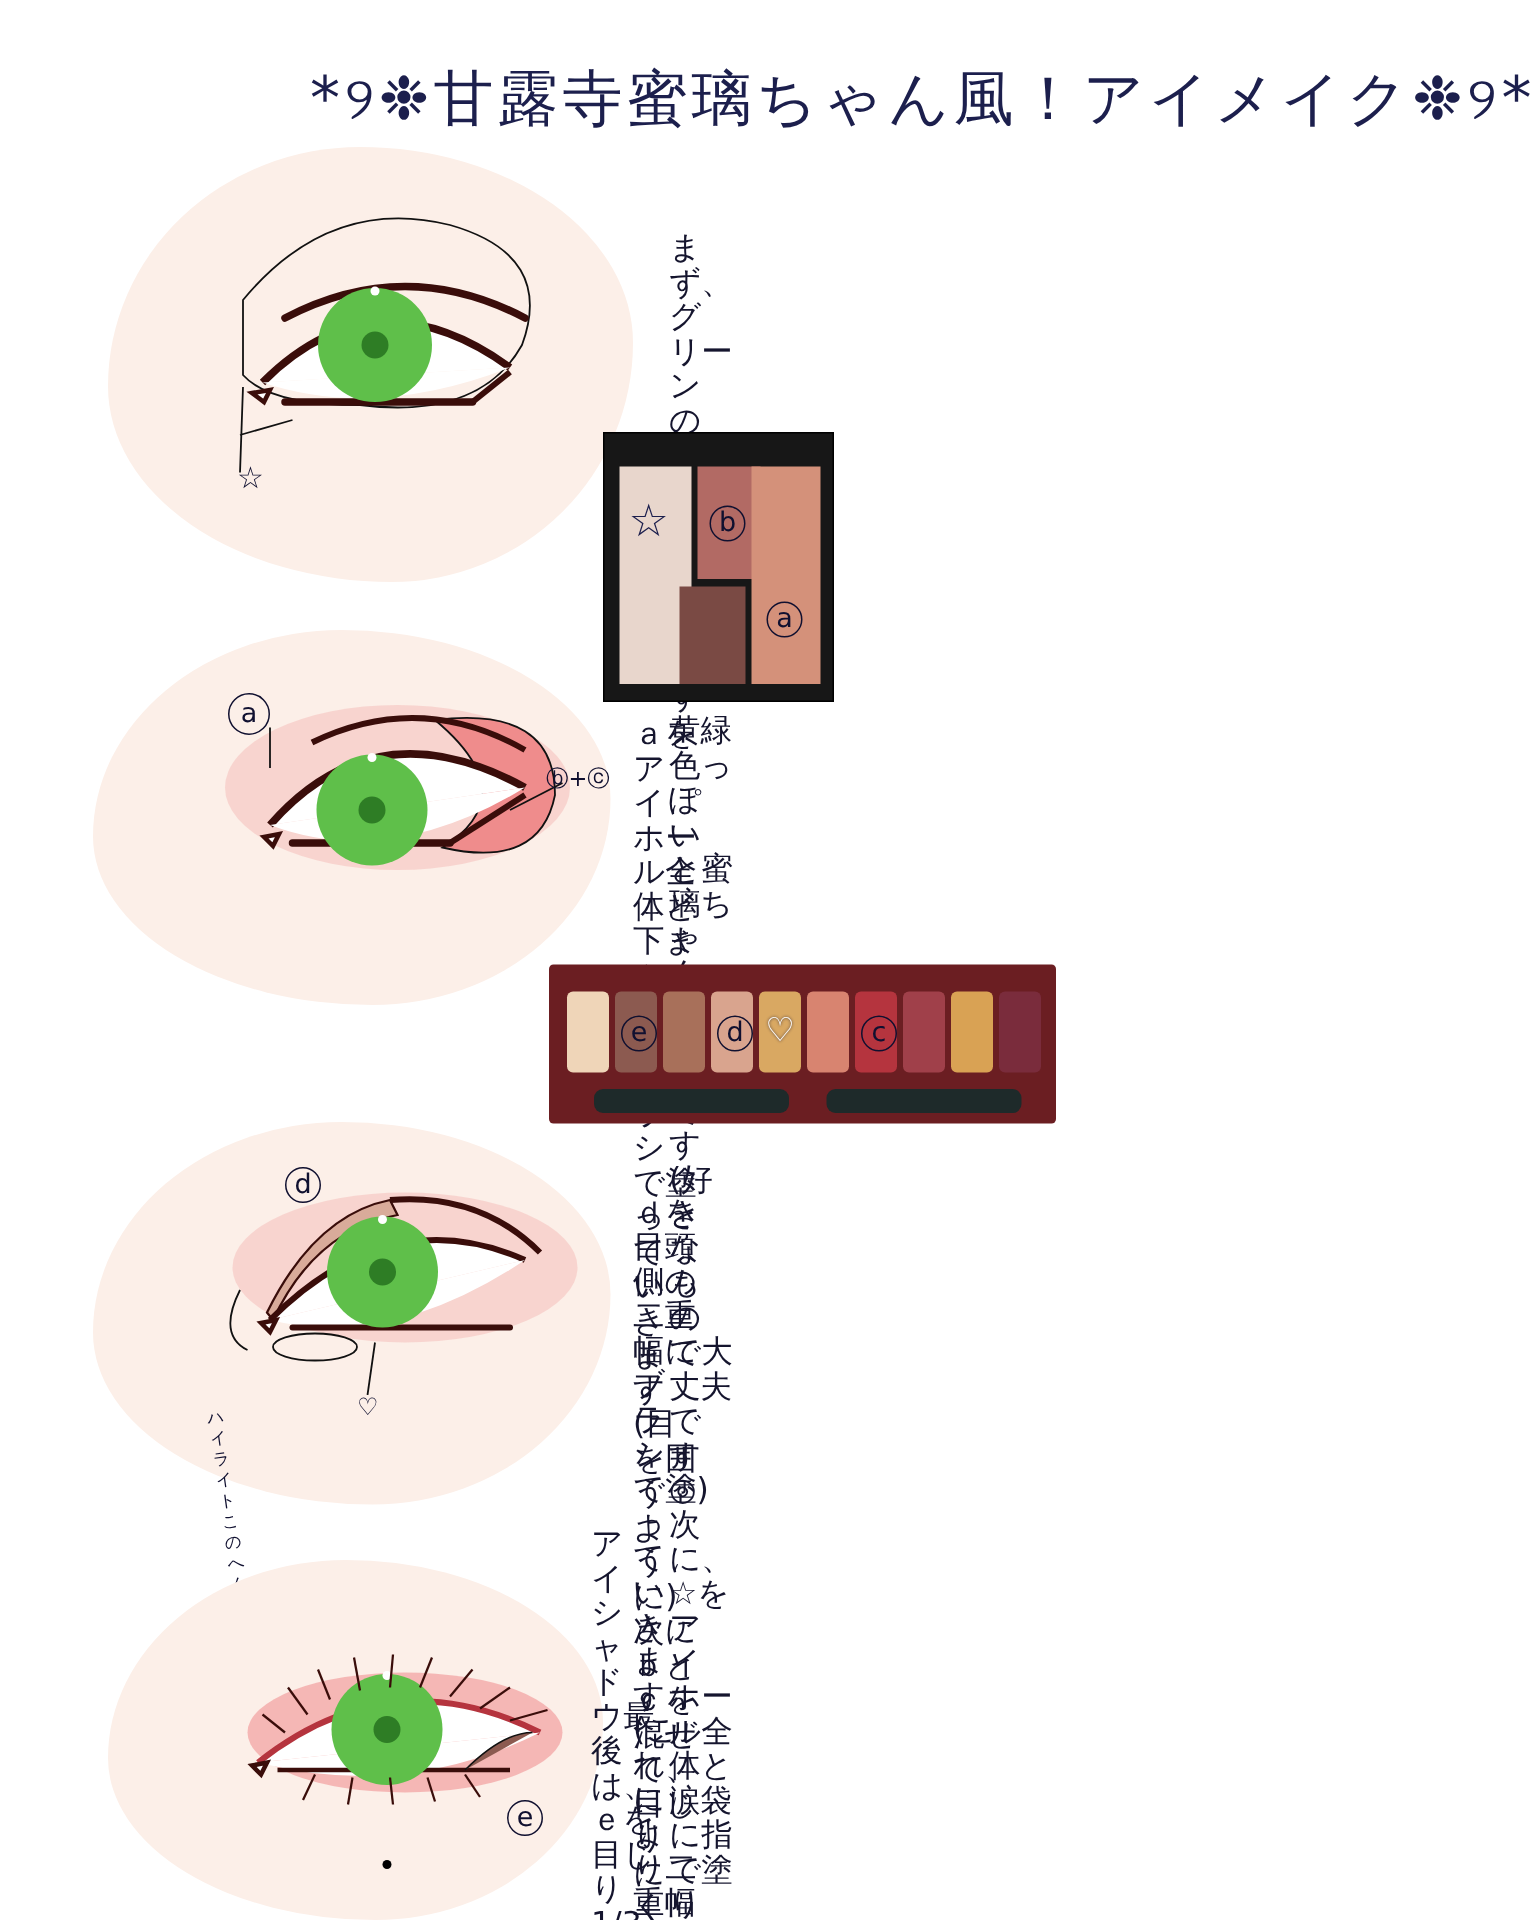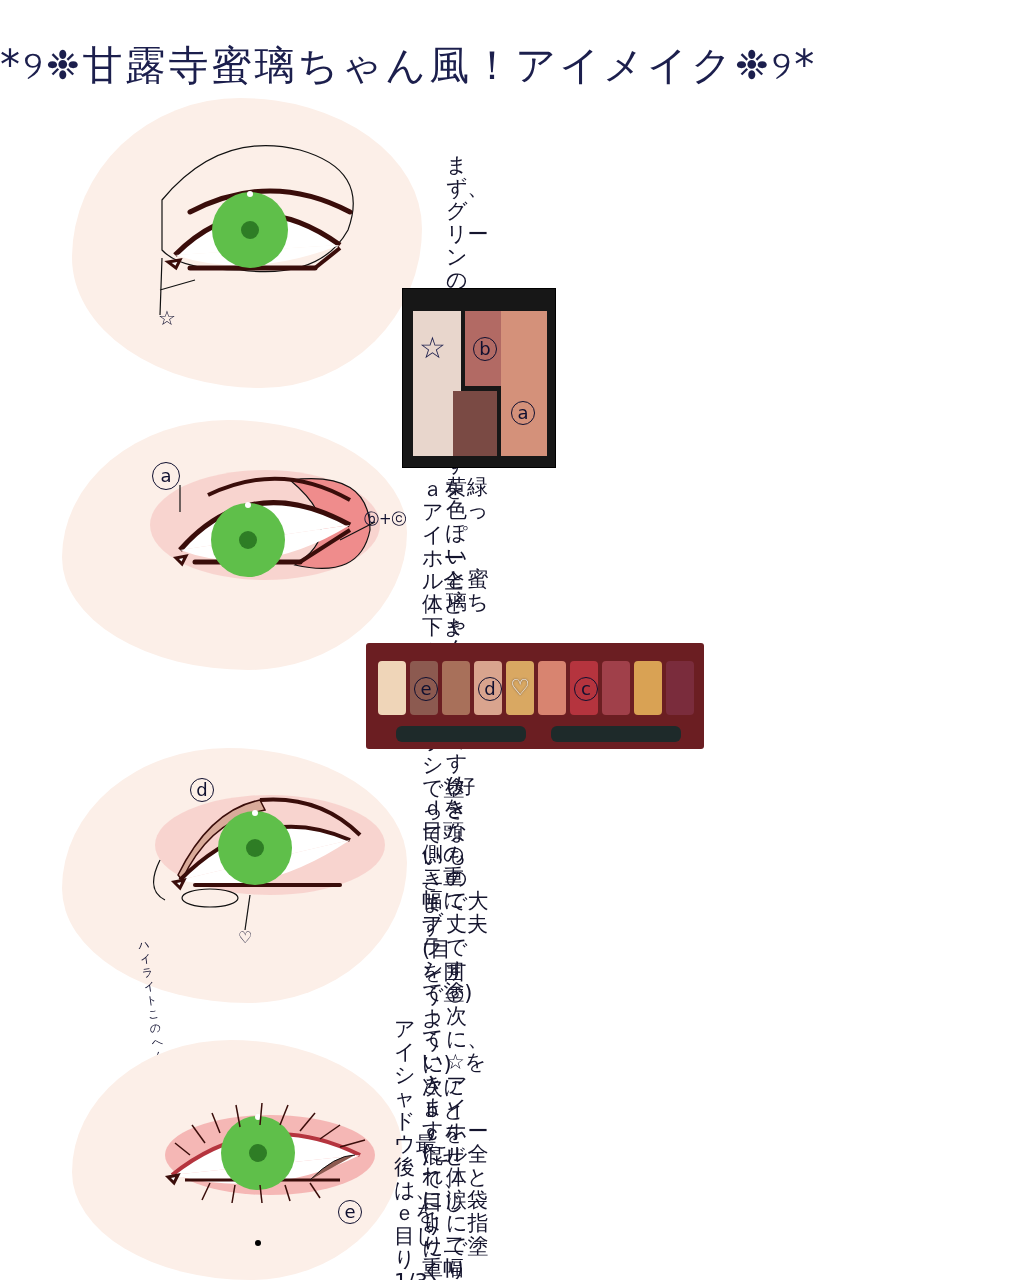--- a/index.html
+++ b/index.html
@@ -1,21 +1,21 @@
 <!DOCTYPE html>
 <html><head>
 <meta charset="utf-8">
 <style>
   html, body { margin:0; padding:0; }
   body {
     width:1024px; height:1280px; background:#ffffff; position:relative; overflow:hidden;
     font-family: "DejaVu Sans", sans-serif; color:#1a1a3a;
   }
   .title {
-    position:absolute; left:0; top:38px; width:1024px; text-align:left;
+    position:absolute; left:0; top:38px; width:1024px; text-align:right;
     font-size:40px; letter-spacing:3px; color:#1c1f4d; font-weight:normal;
   }
   .section { position:absolute; }
   .blob { position:absolute; background:#fcefe8; border-radius:48% 52% 46% 54% / 55% 45% 55% 45%; }
   .eye-svg { position:absolute; }
   .text-block {
     position:absolute; font-size:21px; line-height:23px; color:#15152e; white-space:pre-line;
   }
   .palette1 {
     position:absolute; left:402px; top:288px; width:152px; height:178px;

